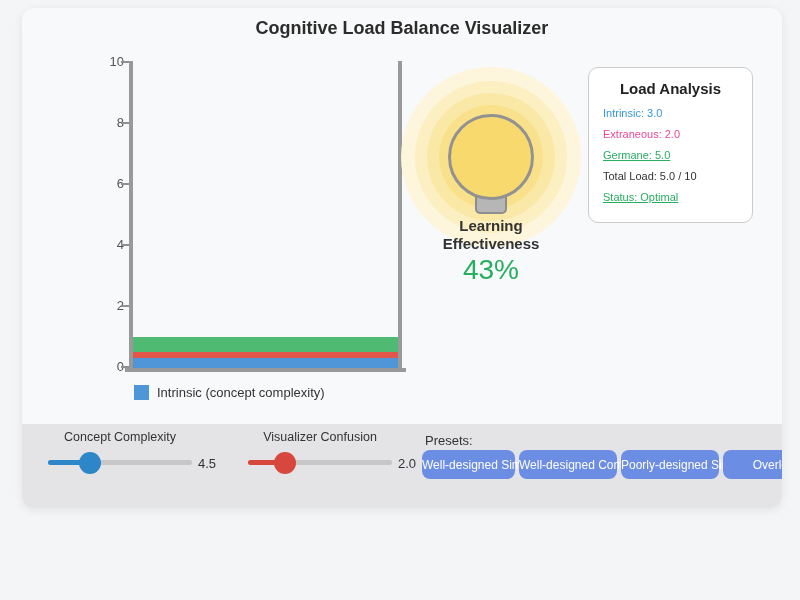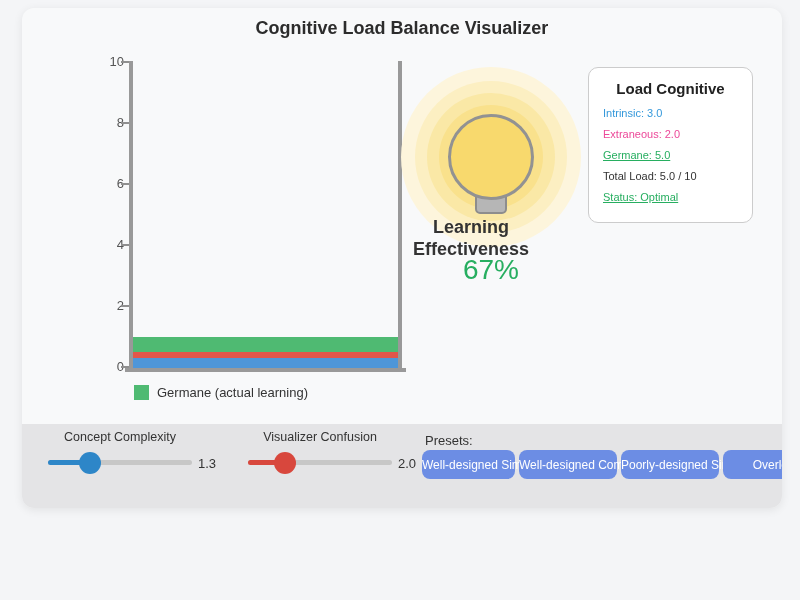--- a/index.html
+++ b/index.html
@@ -69,22 +69,22 @@
   .ring1 { left: 417px; top: 97px;  width: 104px; height: 104px; background: #f9e18c; }
   .bulb-base {
     position: absolute; left: 453px; top: 180px; width: 32px; height: 26px;
     background: #b6b6b6; border: 2px solid #8d8d8d; border-radius: 5px;
   }
   .bulb-circle {
     position: absolute; left: 426px; top: 106px; width: 86px; height: 86px;
     background: #f8d96d; border: 3px solid #929292; border-radius: 50%;
   }
   .bulb-caption {
-    position: absolute; left: 369px; top: 209px; width: 160px;
-    text-align: center; font-weight: bold; font-size: 18px; color: #333; line-height: 1.2;
+    position: absolute; left: 389px; top: 209px; width: 160px;
+    text-align: center; font-weight: bold; font-size: 15px; color: #333; line-height: 1.2;
   }
   .effectiveness-value {
     position: absolute; left: 389px; top: 246px; width: 160px;
     text-align: center; font-size: 28px; font-weight: 500; color: #27ae60;
   }
   
   .panel {
     position: absolute; left: 566px; top: 59px; width: 165px; height: 156px;
     background: #fff; border: 1px solid #ccc; border-radius: 10px;
     padding: 12px 14px;
@@ -143,53 +143,53 @@
   <i class="tick"></i>
   <div class="wall wall-left"></div>
   <div class="wall wall-right"></div>
   <div class="floor"></div>
   <div class="fill-seg fill-germane"></div>
   <div class="fill-seg fill-extraneous"></div>
   <div class="fill-seg fill-intrinsic"></div>
 
   <div class="legend">
     <div class="legend-row">
-      <span class="swatch swatch-germane"></span>
-      <span class="legend-label">Germane (actual learning)</span>
+      <span class="swatch swatch-intrinsic"></span>
+      <span class="legend-label">Intrinsic (concept complexity)</span>
     </div>
   </div>
 
   <div class="ring ring4"></div>
   <div class="ring ring3"></div>
   <div class="ring ring2"></div>
   <div class="ring ring1"></div>
   <div class="bulb-base"></div>
   <div class="bulb-circle"></div>
   <div class="bulb-caption">
     <div>Learning</div>
     <div>Effectiveness</div>
   </div>
-  <div class="effectiveness-value">67%</div>
+  <div class="effectiveness-value">43%</div>
 
   <div class="panel">
-    <div class="panel-title">Load Cognitive</div>
+    <div class="panel-title">Load Analysis</div>
     <div class="panel-item c-blue">Intrinsic: 3.0</div>
     <div class="panel-item c-red">Extraneous: 2.0</div>
     <div class="panel-item c-green">Germane: 5.0</div>
     <div class="panel-item c-dark">Total Load: 5.0 / 10</div>
     <div class="panel-item c-green">Status: Optimal</div>
   </div>
 
   <div class="control-bar">
     <div class="slider-label slider-label-1">Concept Complexity</div>
     <div class="track track-1">
       <div class="track-fill fill-blue"></div>
     </div>
     <div class="thumb thumb-1"></div>
-    <div class="slider-value value-1">1.3</div>
+    <div class="slider-value value-1">4.5</div>
 
     <div class="slider-label slider-label-2">Visualizer Confusion</div>
     <div class="track track-2">
       <div class="track-fill fill-red"></div>
     </div>
     <div class="thumb thumb-2"></div>
     <div class="slider-value value-2">2.0</div>
 
     <div class="presets-label">Presets:</div>
     <button class="preset-btn btn-1">Well-designed Simple</button>

